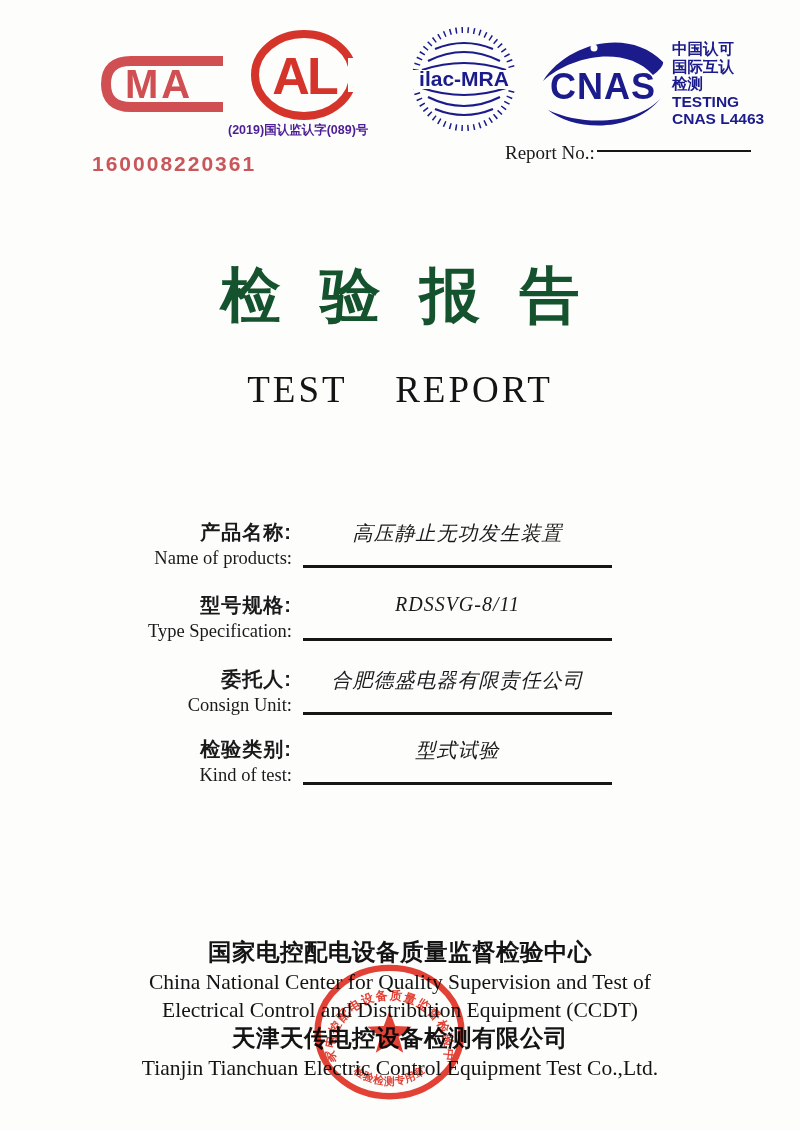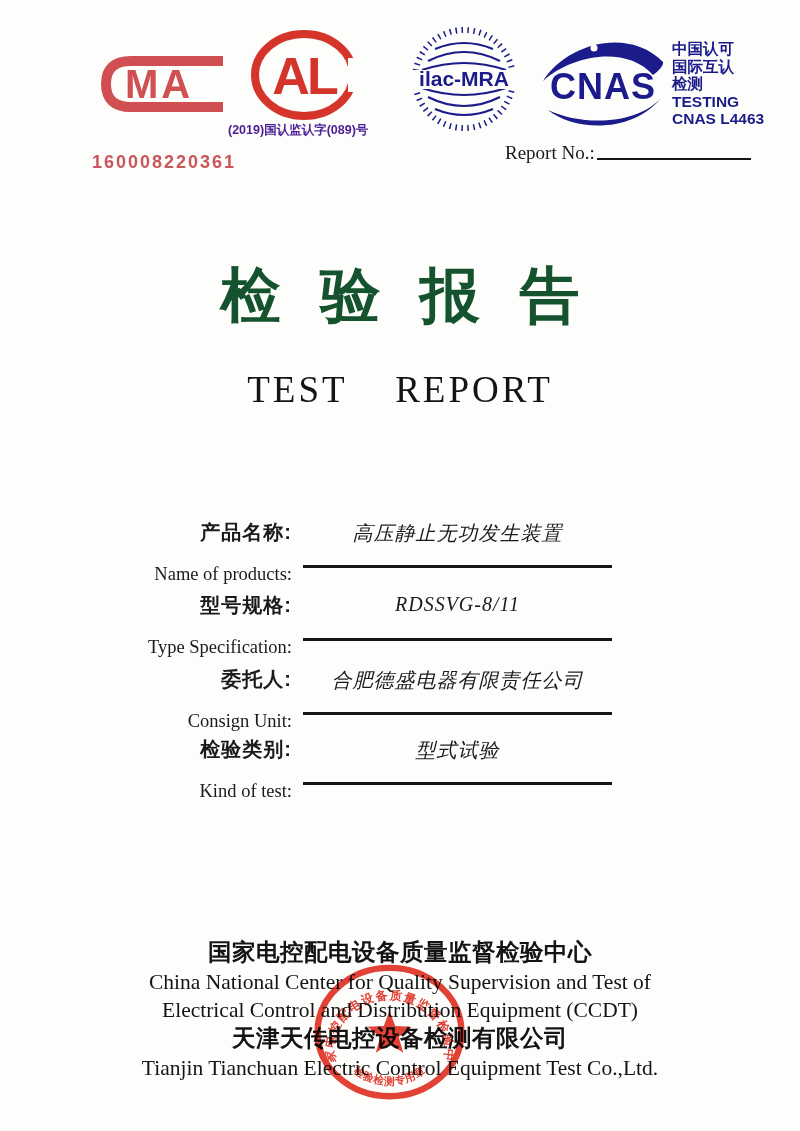--- a/index.html
+++ b/index.html
@@ -3,49 +3,49 @@
 <meta charset="utf-8">
 <style>
   * { margin:0; padding:0; box-sizing:border-box; }
   html,body { width:800px; height:1131px; background:#fdfdfc; overflow:hidden; }
   .page { position:relative; width:800px; height:1131px; background:#fdfdfc;
           font-family:"Liberation Sans", sans-serif; color:#1a1a1a; }
 
   
   .logo { position:absolute; }
   .cma-num { position:absolute; left:92px; top:118px; width:140px; text-align:left;
-             font-family:"Liberation Sans", sans-serif; font-weight:bold; font-size:18px;
+             font-family:"Liberation Sans", sans-serif; font-weight:bold; font-size:21px;
              letter-spacing:2px; color:#c9565a;margin-top:34px; }
   .al-caption { position:absolute; left:228px; top:122px; width:172px; text-align:left;
                 font-weight:bold; font-size:12.5px; color:#4c1d95; }
   .cnas-text { position:absolute; left:672px; top:40px; width:120px;
                color:#1b1b8c; font-weight:bold; font-size:15.5px; line-height:17.5px; }
 
   
   .report-no { position:absolute; left:505px; top:140px; width:246px; }
   .rn-line1 { display:flex; gap:10px; align-items:baseline; justify-content:flex-start; padding-left:26px; }
   .rn-label-cn { font-weight:bold; font-size:19px; letter-spacing:1px; }
   .rn-value { font-family:"Liberation Serif", serif; font-size:20px; }
-  .rn-line2 { display:flex; align-items:flex-end; gap:2px; margin-top:2px; }
+  .rn-line2 { display:flex; align-items:center; gap:2px; margin-top:2px; }
   .rn-label-en { font-family:"Liberation Serif", serif; font-size:19px; white-space:nowrap; }
   .rn-underline { flex:1; height:2.5px; background:#161616; margin-bottom:4px; }
 
   
   .title-cn { position:absolute; left:0; top:256px; width:800px; text-align:center;
               font-weight:bold; font-size:60px; letter-spacing:0.66em; text-indent:0.66em;
               color:#14532d; }
   .title-en { position:absolute; left:0; top:368px; width:800px; text-align:center;
               font-family:"Liberation Serif", serif; font-size:37px; letter-spacing:3px;
               word-spacing:36px; color:#141414; }
 
   
   .field { position:absolute; left:130px; width:482px; height:62px; }
   .f-labels { position:absolute; left:0; top:0; width:162px; text-align:right; }
   .f-cn { font-weight:bold; font-size:20px; letter-spacing:1px; white-space:nowrap; }
-  .f-en { font-family:"Liberation Serif", serif; font-size:18.5px; margin-top:18px; white-space:nowrap; }
+  .f-en { font-family:"Liberation Serif", serif; font-size:18.5px; margin-top:2px; white-space:nowrap; }
   .f-value { position:absolute; left:173px; top:1px; width:309px; text-align:center;
              font-family:"Liberation Serif", serif; font-size:20px; letter-spacing:1px;font-style:italic; }
   .f-line { position:absolute; left:173px; top:46px; width:309px; height:2.5px; background:#161616; }
 
   
   .foot-line { position:absolute; left:0; width:800px; text-align:center; }
   .foot-cn { font-weight:bold; font-size:23.5px; letter-spacing:0.5px; color:#141414; }
   .foot-en { font-family:"Liberation Serif", serif; font-size:21.5px; color:#141414; }
 
   

